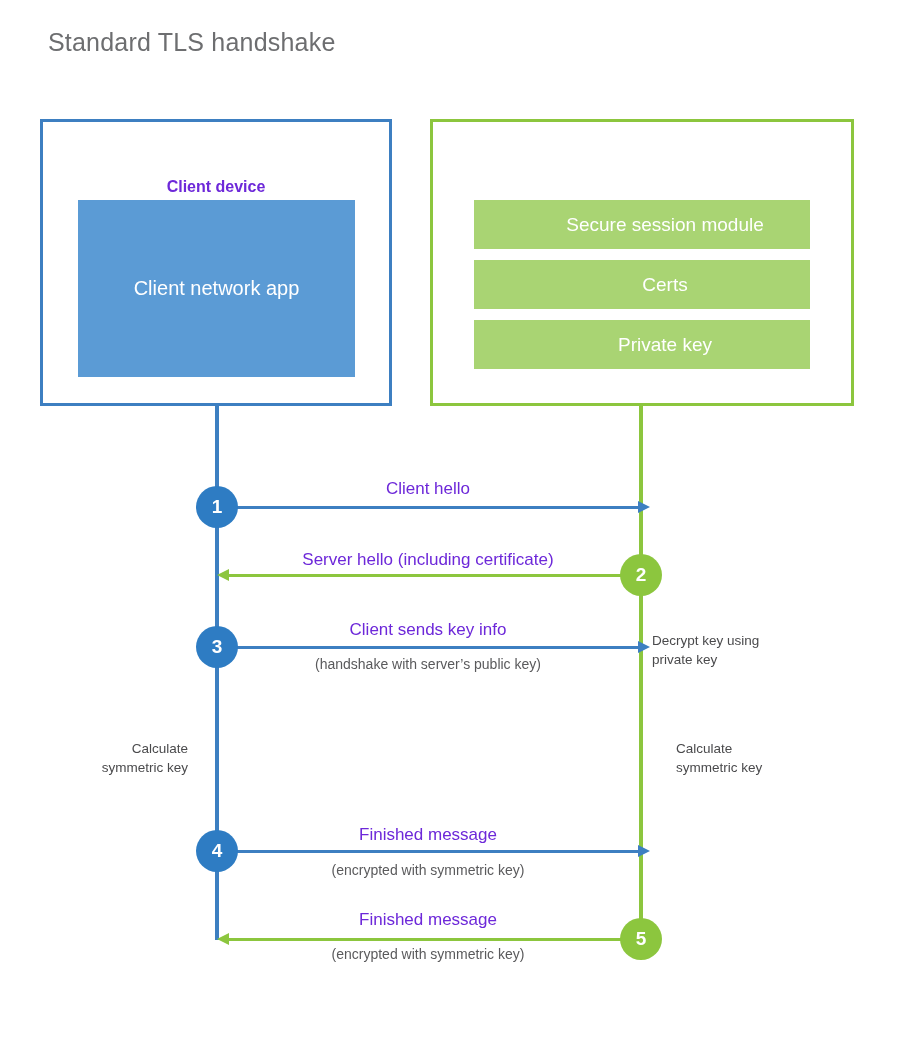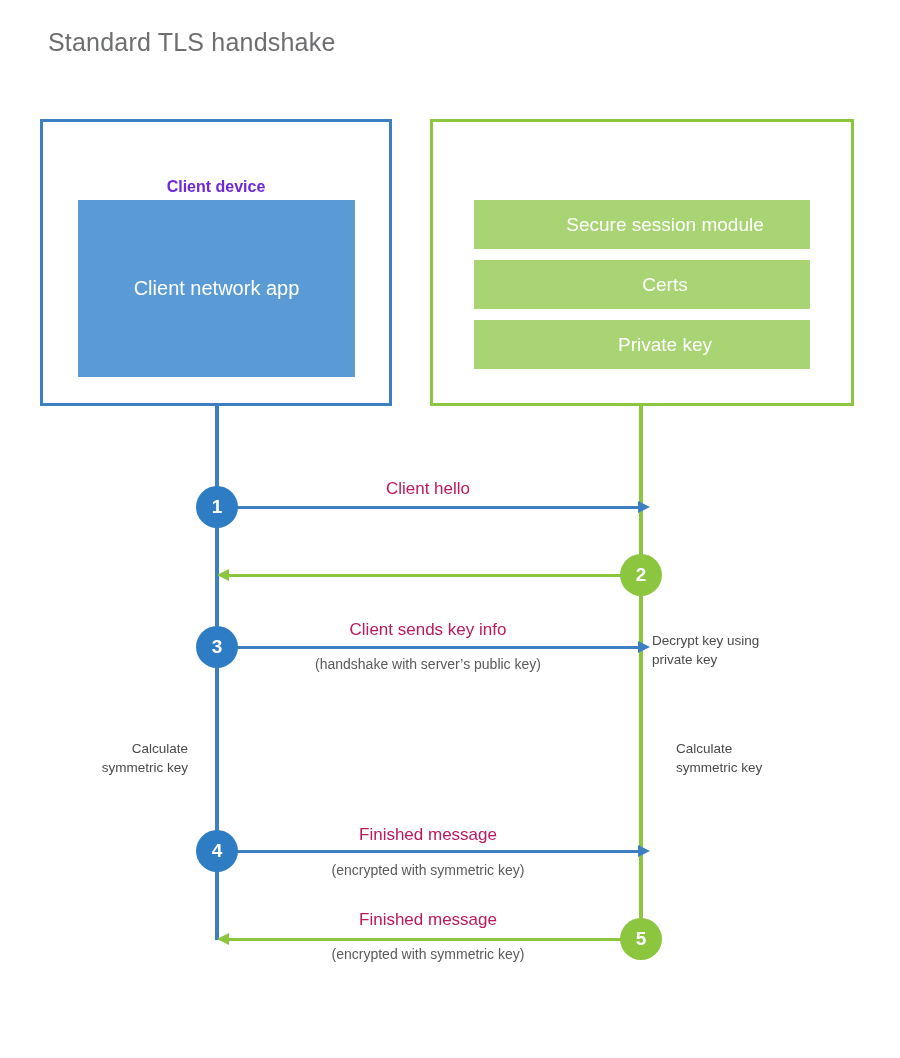--- a/index.html
+++ b/index.html
@@ -147,21 +147,21 @@
   .arrow.green.to-left .head {
     left: -11px;
     border-right: 12px solid #8cc63e;
   }
 
   
   .arrow-label {
     position: absolute;
     text-align: center;
     font-size: 17px;
-    color: #be185d;
+    color: #6d28d9;
     white-space: nowrap;
     z-index: 3;
   }
   .arrow-sublabel {
     position: absolute;
     text-align: center;
     font-size: 14px;
     color: #5a5a5c;
     white-space: nowrap;
     z-index: 3;
@@ -203,20 +203,21 @@
 
   <div class="arrow blue to-right" style="left:217px; top:506px; width:422px;">
     <span class="head"></span>
   </div>
   <div class="arrow-label" style="left:217px; top:479px; width:422px;">Client hello</div>
   <div class="step-circle blue" style="left:196px; top:486px;">1</div>
 
   <div class="arrow green to-left" style="left:228px; top:574px; width:413px;">
     <span class="head"></span>
   </div>
+  <div class="arrow-label" style="left:217px; top:550px; width:422px;">Server hello (including certificate)</div>
   <div class="step-circle green" style="left:620px; top:554px;">2</div>
 
   <div class="arrow blue to-right" style="left:217px; top:646px; width:422px;">
     <span class="head"></span>
   </div>
   <div class="arrow-label" style="left:217px; top:620px; width:422px;">Client sends key info</div>
   <div class="arrow-sublabel" style="left:217px; top:656px; width:422px;">(handshake with server’s public key)</div>
   <div class="step-circle blue" style="left:196px; top:626px;">3</div>
   <div class="side-note left-aligned" style="left:652px; top:632px; width:190px;">Decrypt key using
 private key</div>

